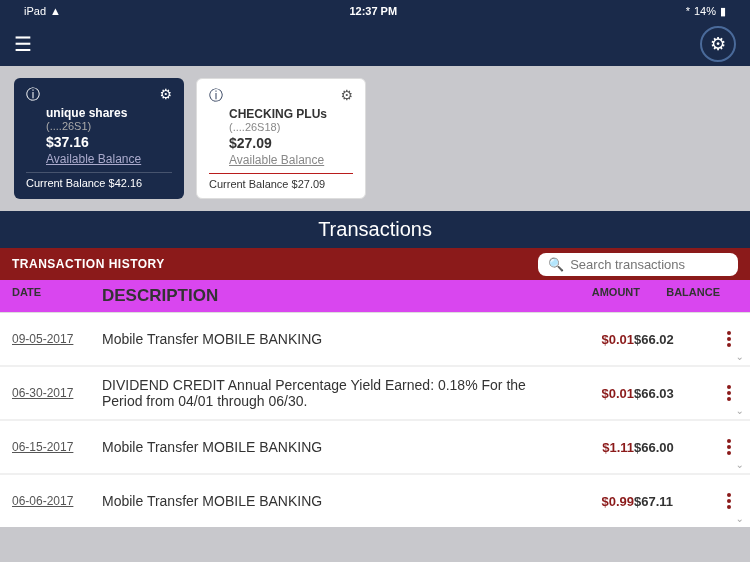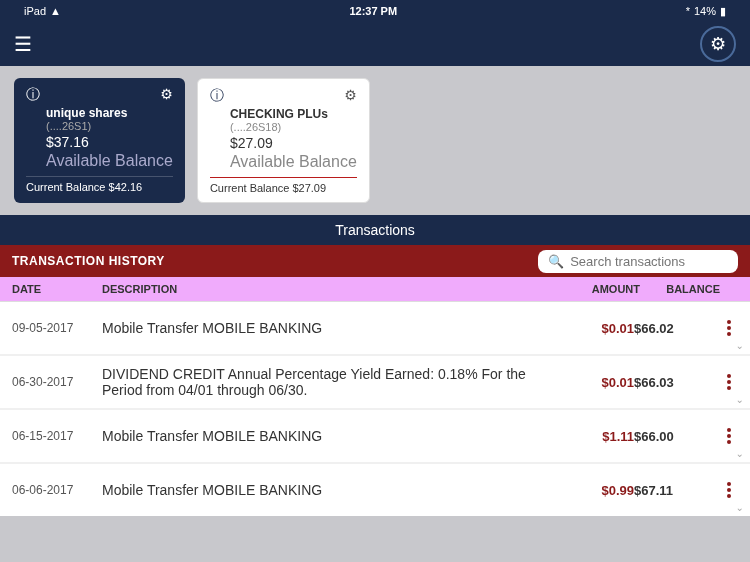--- a/index.html
+++ b/index.html
@@ -50,33 +50,33 @@
       padding: 8px 12px;
       min-width: 170px;
       position: relative;
     }
     .account-card.dark { background: #1a2a4a; color: white; }
     .account-card.light { background: white; color: #333; border: 1px solid #ddd; }
     .card-header { display: flex; align-items: flex-start; justify-content: space-between; margin-bottom: 2px; }
     .card-info-icon { font-size: 14px; margin-right: 6px; }
     .card-title { font-size: 12px; font-weight: 600; flex: 1; margin-top: 20px; }
     .card-gear { font-size: 14px; cursor: pointer; }
-    .card-balance { font-size: 14px; font-weight: 400; margin: 2px 0; padding-left: 20px; }
-    .card-available { font-size: 16px; color: #aaa; padding-left: 20px; }
+    .card-balance { font-size: 14px; font-weight: 700; margin: 2px 0; padding-left: 20px; }
+    .card-available { font-size: 12px; color: #aaa; padding-left: 20px; text-decoration: underline; }
     .account-card.dark .card-available { color: #aaaacc; }
     .card-current { font-size: 11px; margin-top: 6px; border-top: 1px solid rgba(255,255,255,0.2); padding-top: 4px; text-align: left; }
     .account-card.dark .card-current { color: white; }
     .account-card.light .card-current { color: #333; border-top: 1px solid #b91c1c; }
 
     
     .transactions-header {
       background: #1a2a4a;
       text-align: center;
       color: white;
-      font-size: 14px;
+      font-size: 20px;
       font-weight: 500;
       padding: 7px 0;
     }
 
     
     .history-bar {
       background: #8b1a1a;
       display: flex;
       align-items: center;
       justify-content: space-between;
@@ -94,42 +94,42 @@
       gap: 6px;
     }
     .search-icon { color: #999; font-size: 13px; }
     .search-input {
       border: none; outline: none; font-size: 13px; color: #999;
       background: transparent; width: 100%;
     }
 
     
     .col-headers {
-      background: #f0abfc;
+      background: #d946ef;
       display: flex;
       padding: 6px 12px;
       border-bottom: 1px solid #ddd;
     }
     .col-date { width: 90px; font-size: 11px; font-weight: 700; color: #333; }
-    .col-desc { flex: 1; font-size: 11px; font-weight: 700; color: #333; }
+    .col-desc { flex: 1; font-size: 17px; font-weight: 700; color: #333; }
     .col-amount { width: 80px; text-align: right; font-size: 11px; font-weight: 700; color: #333; }
     .col-balance { width: 80px; text-align: right; font-size: 11px; font-weight: 700; color: #333; margin-right: 18px; }
 
     
     .transactions-list { background: #f0f0f0; }
     .transaction-row {
       background: white;
       margin-bottom: 2px;
       padding: 10px 12px;
       display: flex;
       align-items: center;
       position: relative;
       min-height: 52px;
     }
-    .tx-date { width: 90px; font-size: 12px; color: #555; }
+    .tx-date { width: 90px; font-size: 12px; color: #555; text-decoration: underline; }
     .tx-desc { flex: 1; font-size: 14px; color: #333; padding-right: 10px; }
     .tx-amount { width: 80px; text-align: right; font-size: 13px; color: #8b1a1a; font-weight: 600; }
     .tx-balance { width: 80px; font-size: 13px; color: #333; font-weight: 600; }
     .tx-more { width: 18px; display: flex; flex-direction: column; align-items: center; gap: 2px; margin-left: 6px; cursor: pointer; }
     .tx-more span { display: block; width: 4px; height: 4px; background: #8b1a1a; border-radius: 50%; }
     .tx-chevron {
       position: absolute; bottom: 3px; right: 6px;
       color: #aaa; font-size: 10px;
     }
   </style>

